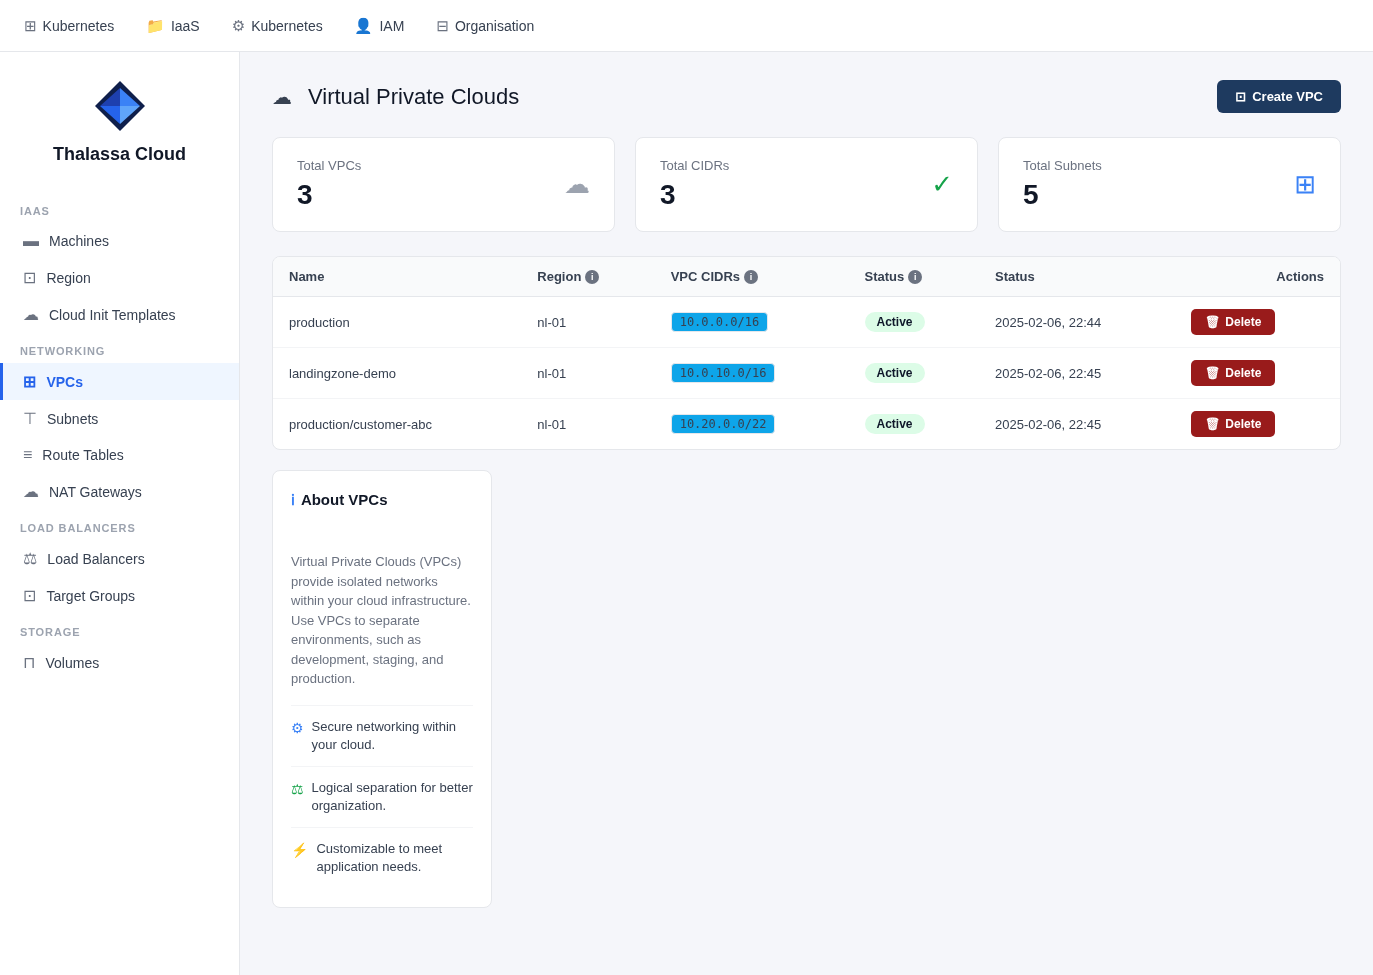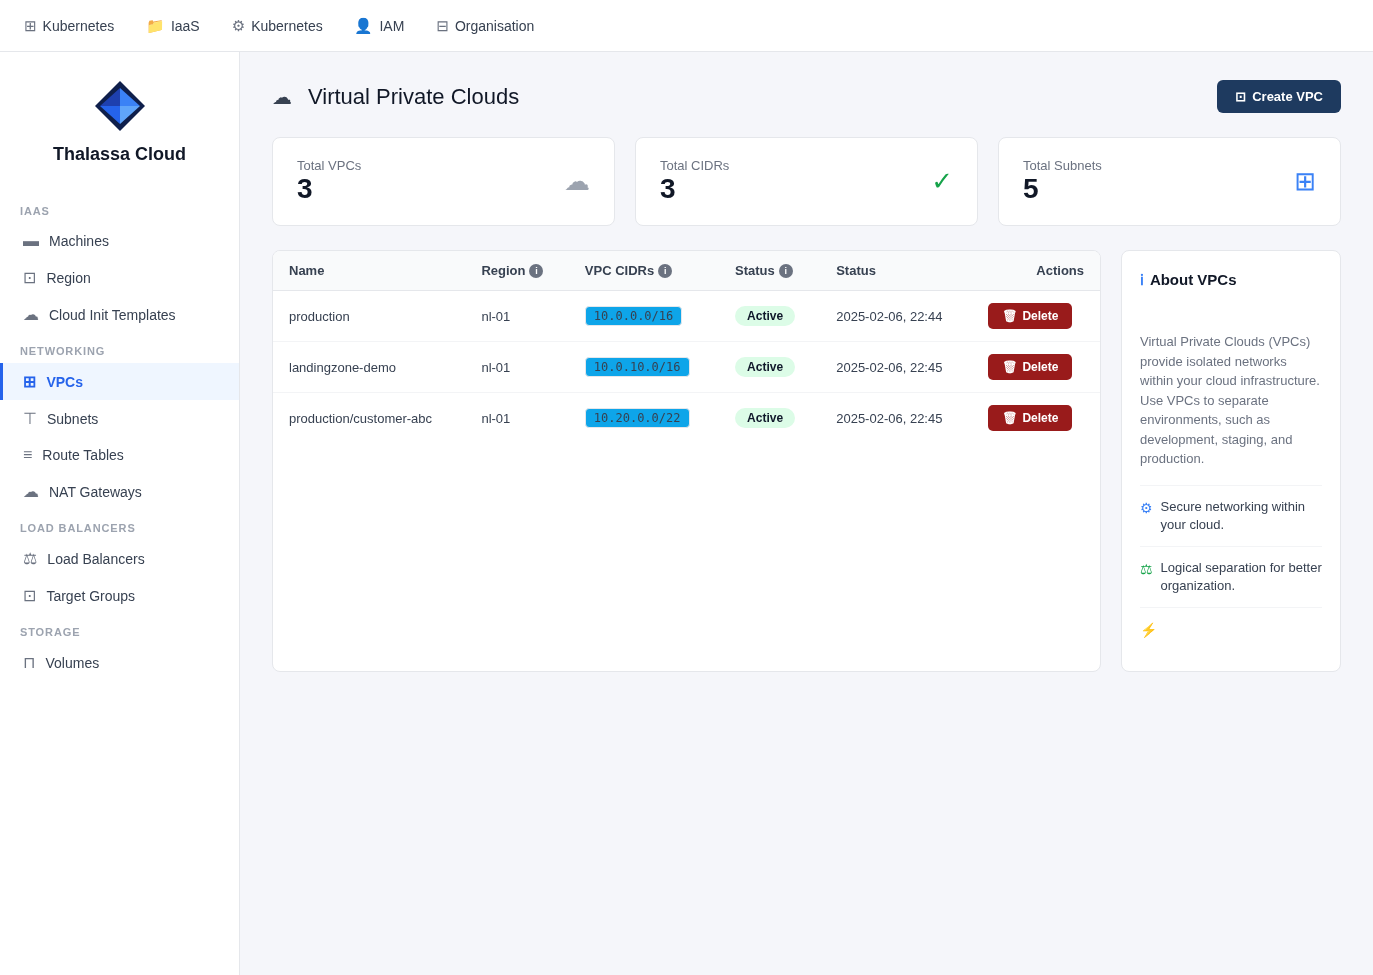--- a/index.html
+++ b/index.html
@@ -29,28 +29,28 @@
 
     
     .page-header { display: flex; align-items: center; gap: 16px; margin-bottom: 24px; }
     .page-header-icon { font-size: 20px; color: #374151; }
     .page-title { font-size: 22px; font-weight: 400; color: #111827; }
     .create-btn { background: #1e3a5f; color: #fff; border: none; padding: 9px 18px; border-radius: 6px; font-size: 13px; font-weight: 600; cursor: pointer; display: flex; align-items: center; gap: 6px; margin-left: auto; }
 
     
     .stats-row { display: flex; gap: 20px; margin-bottom: 24px; }
     .stat-card { background: #fff; border: 1px solid #e5e7eb; border-radius: 8px; padding: 20px 24px; flex: 1; display: flex; align-items: center; justify-content: space-between; }
-    .stat-label { font-size: 13px; color: #6b7280; }
+    .stat-label { font-size: 13px; color: #6b7280; margin-bottom: 6px; }
     .stat-value { font-size: 28px; font-weight: 700; color: #111827; }
     .stat-icon { font-size: 26px; color: #9ca3af; }
     .stat-icon-green { color: #16a34a; }
     .stat-icon-blue { color: #3b82f6; }
 
     
-    .content-area { display: flex; gap: 20px; }
+    .content-area { display: flex; gap: 20px; flex-direction: column; }
     .table-container { flex: 1; background: #fff; border: 1px solid #e5e7eb; border-radius: 8px; overflow: hidden; }
     table { width: 100%; border-collapse: collapse; }
     thead tr { background: #f9fafb; }
     th { padding: 12px 16px; text-align: left; font-size: 13px; font-weight: 600; color: #374151; border-bottom: 1px solid #e5e7eb; }
     td { padding: 12px 16px; font-size: 13px; color: #374151; border-bottom: 1px solid #f3f4f6; }
     tr:last-child td { border-bottom: none; }
 
     .th-with-icon { display: flex; align-items: center; gap: 4px; }
     .info-icon { width: 14px; height: 14px; background: #6b7280; color: white; border-radius: 50%; font-size: 9px; display: inline-flex; align-items: center; justify-content: center; font-weight: 700; }
     .cidr-badge { background: #0ea5e9; border: 1px solid #e5e7eb; border-radius: 4px; padding: 2px 8px; font-size: 12px; font-family: monospace; color: #374151; display: inline-block; }
@@ -285,18 +285,19 @@
           <div class="info-feature">
             <span class="info-feature-icon feature-icon-blue">⚙</span>
             <span>Secure networking within your cloud.</span>
           </div>
           <div class="info-feature">
             <span class="info-feature-icon feature-icon-green">⚖</span>
             <span>Logical separation for better organization.</span>
           </div>
           <div class="info-feature">
             <span class="info-feature-icon feature-icon-yellow">⚡</span>
+            <span>Customizable to meet application needs.</span>
           </div>
         </div>
       </div>
     </div>
   </main>
 </div>
 
 </body></html>

